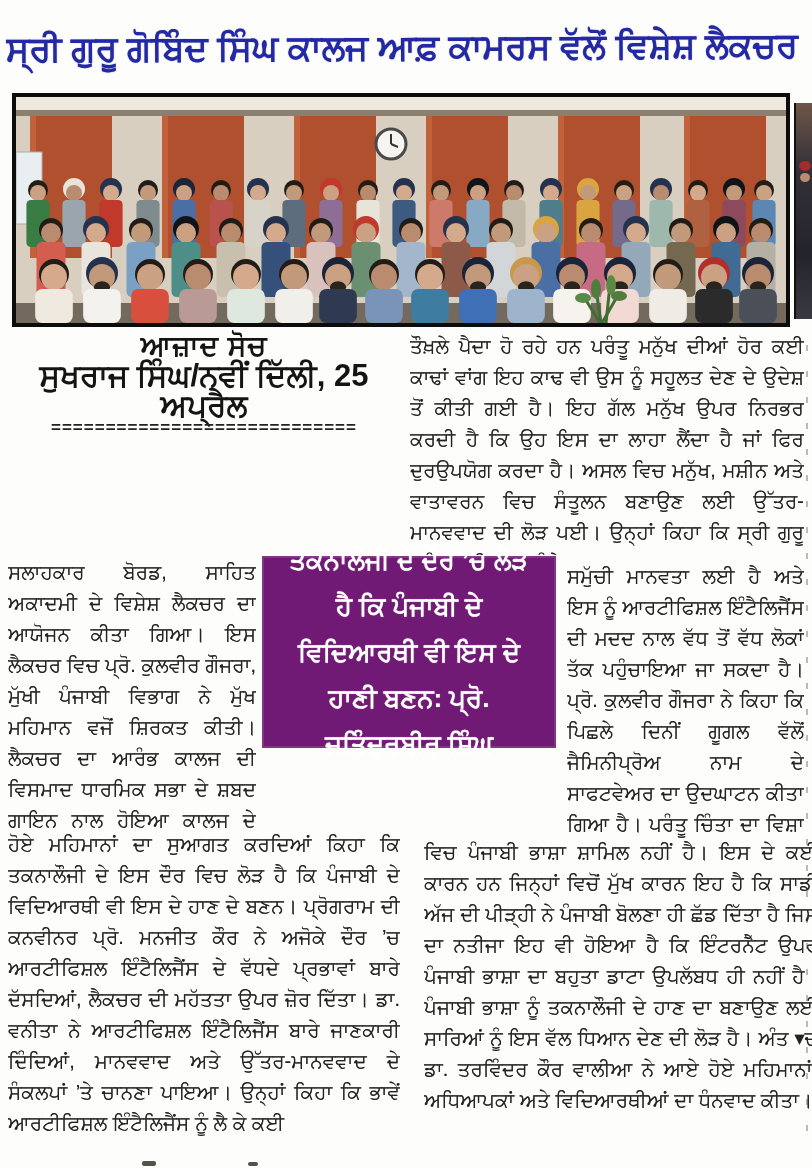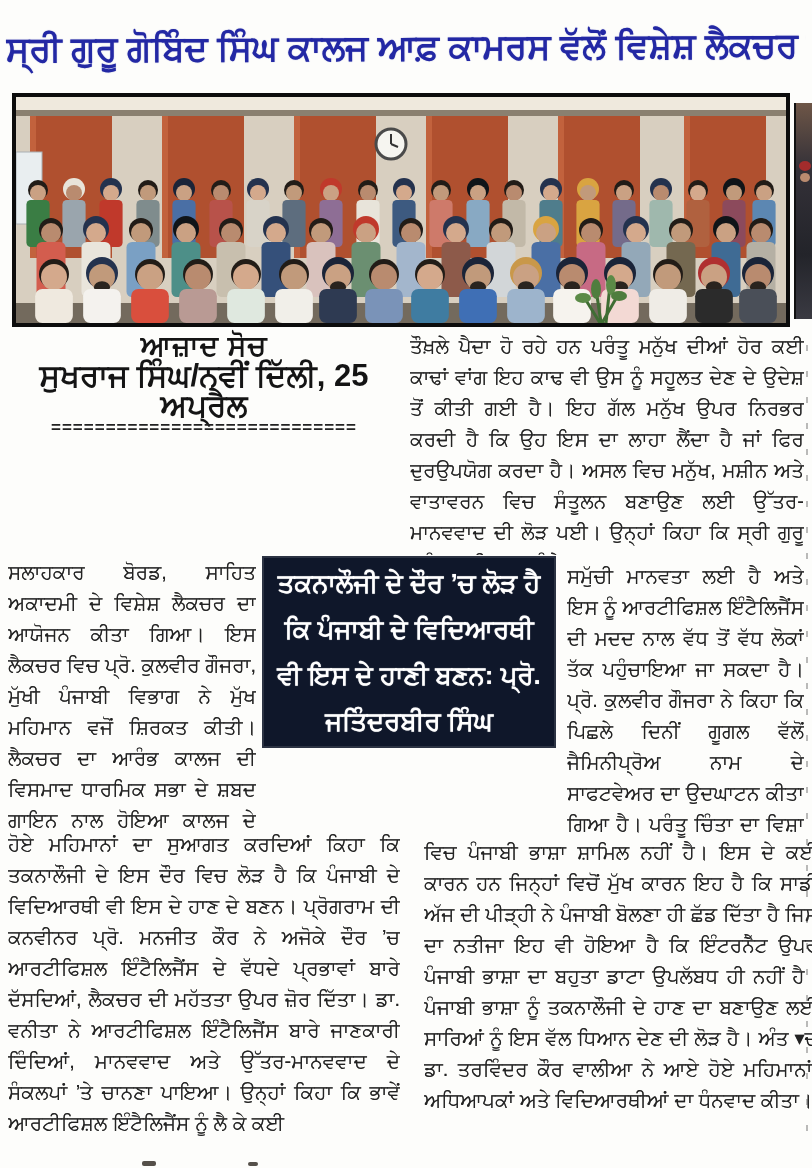--- a/index.html
+++ b/index.html
@@ -39,21 +39,21 @@
     text-shadow:0 0 .4px rgba(0,0,0,.55);}
   .seg-l1{left:8px; top:403px;width:392px;height:152px;overflow:hidden;}
   .seg-l2{left:8px; top:557px;width:248px;height:278px;overflow:hidden;}
   .seg-l3{left:8px; top:829px;width:392px;height:308px;overflow:hidden;}
   .seg-r1{left:410px;top:331px;width:394px;height:224px;overflow:hidden;}
   .seg-r2{left:567px;top:561px;width:237px;height:278px;overflow:hidden;}
   .seg-r3{left:410px;top:837px;width:394px;height:308px;overflow:hidden;margin-left:14px;}
 
   .pull-quote{
     position:absolute;left:262px;top:556px;width:294px;height:192px;
-    background:#0f172a;box-sizing:border-box;padding:14px 8px;
+    background:#701a75;box-sizing:border-box;padding:14px 19px;
     display:flex;align-items:center;justify-content:center;
     box-shadow:inset 0 0 0 2px rgba(255,255,255,.12);
   }
   .pull-quote .pq-text{
     color:#ffffff;font-size:26px;font-weight:bold;line-height:46px;
     text-align:center;text-shadow:0 0 1px rgba(255,255,255,.5);
   }
   .column-ticks{
     position:absolute;left:806px;top:345px;width:2px;height:800px;
     background:repeating-linear-gradient(180deg,rgba(60,60,60,.35) 0 6px,transparent 6px 26px);

